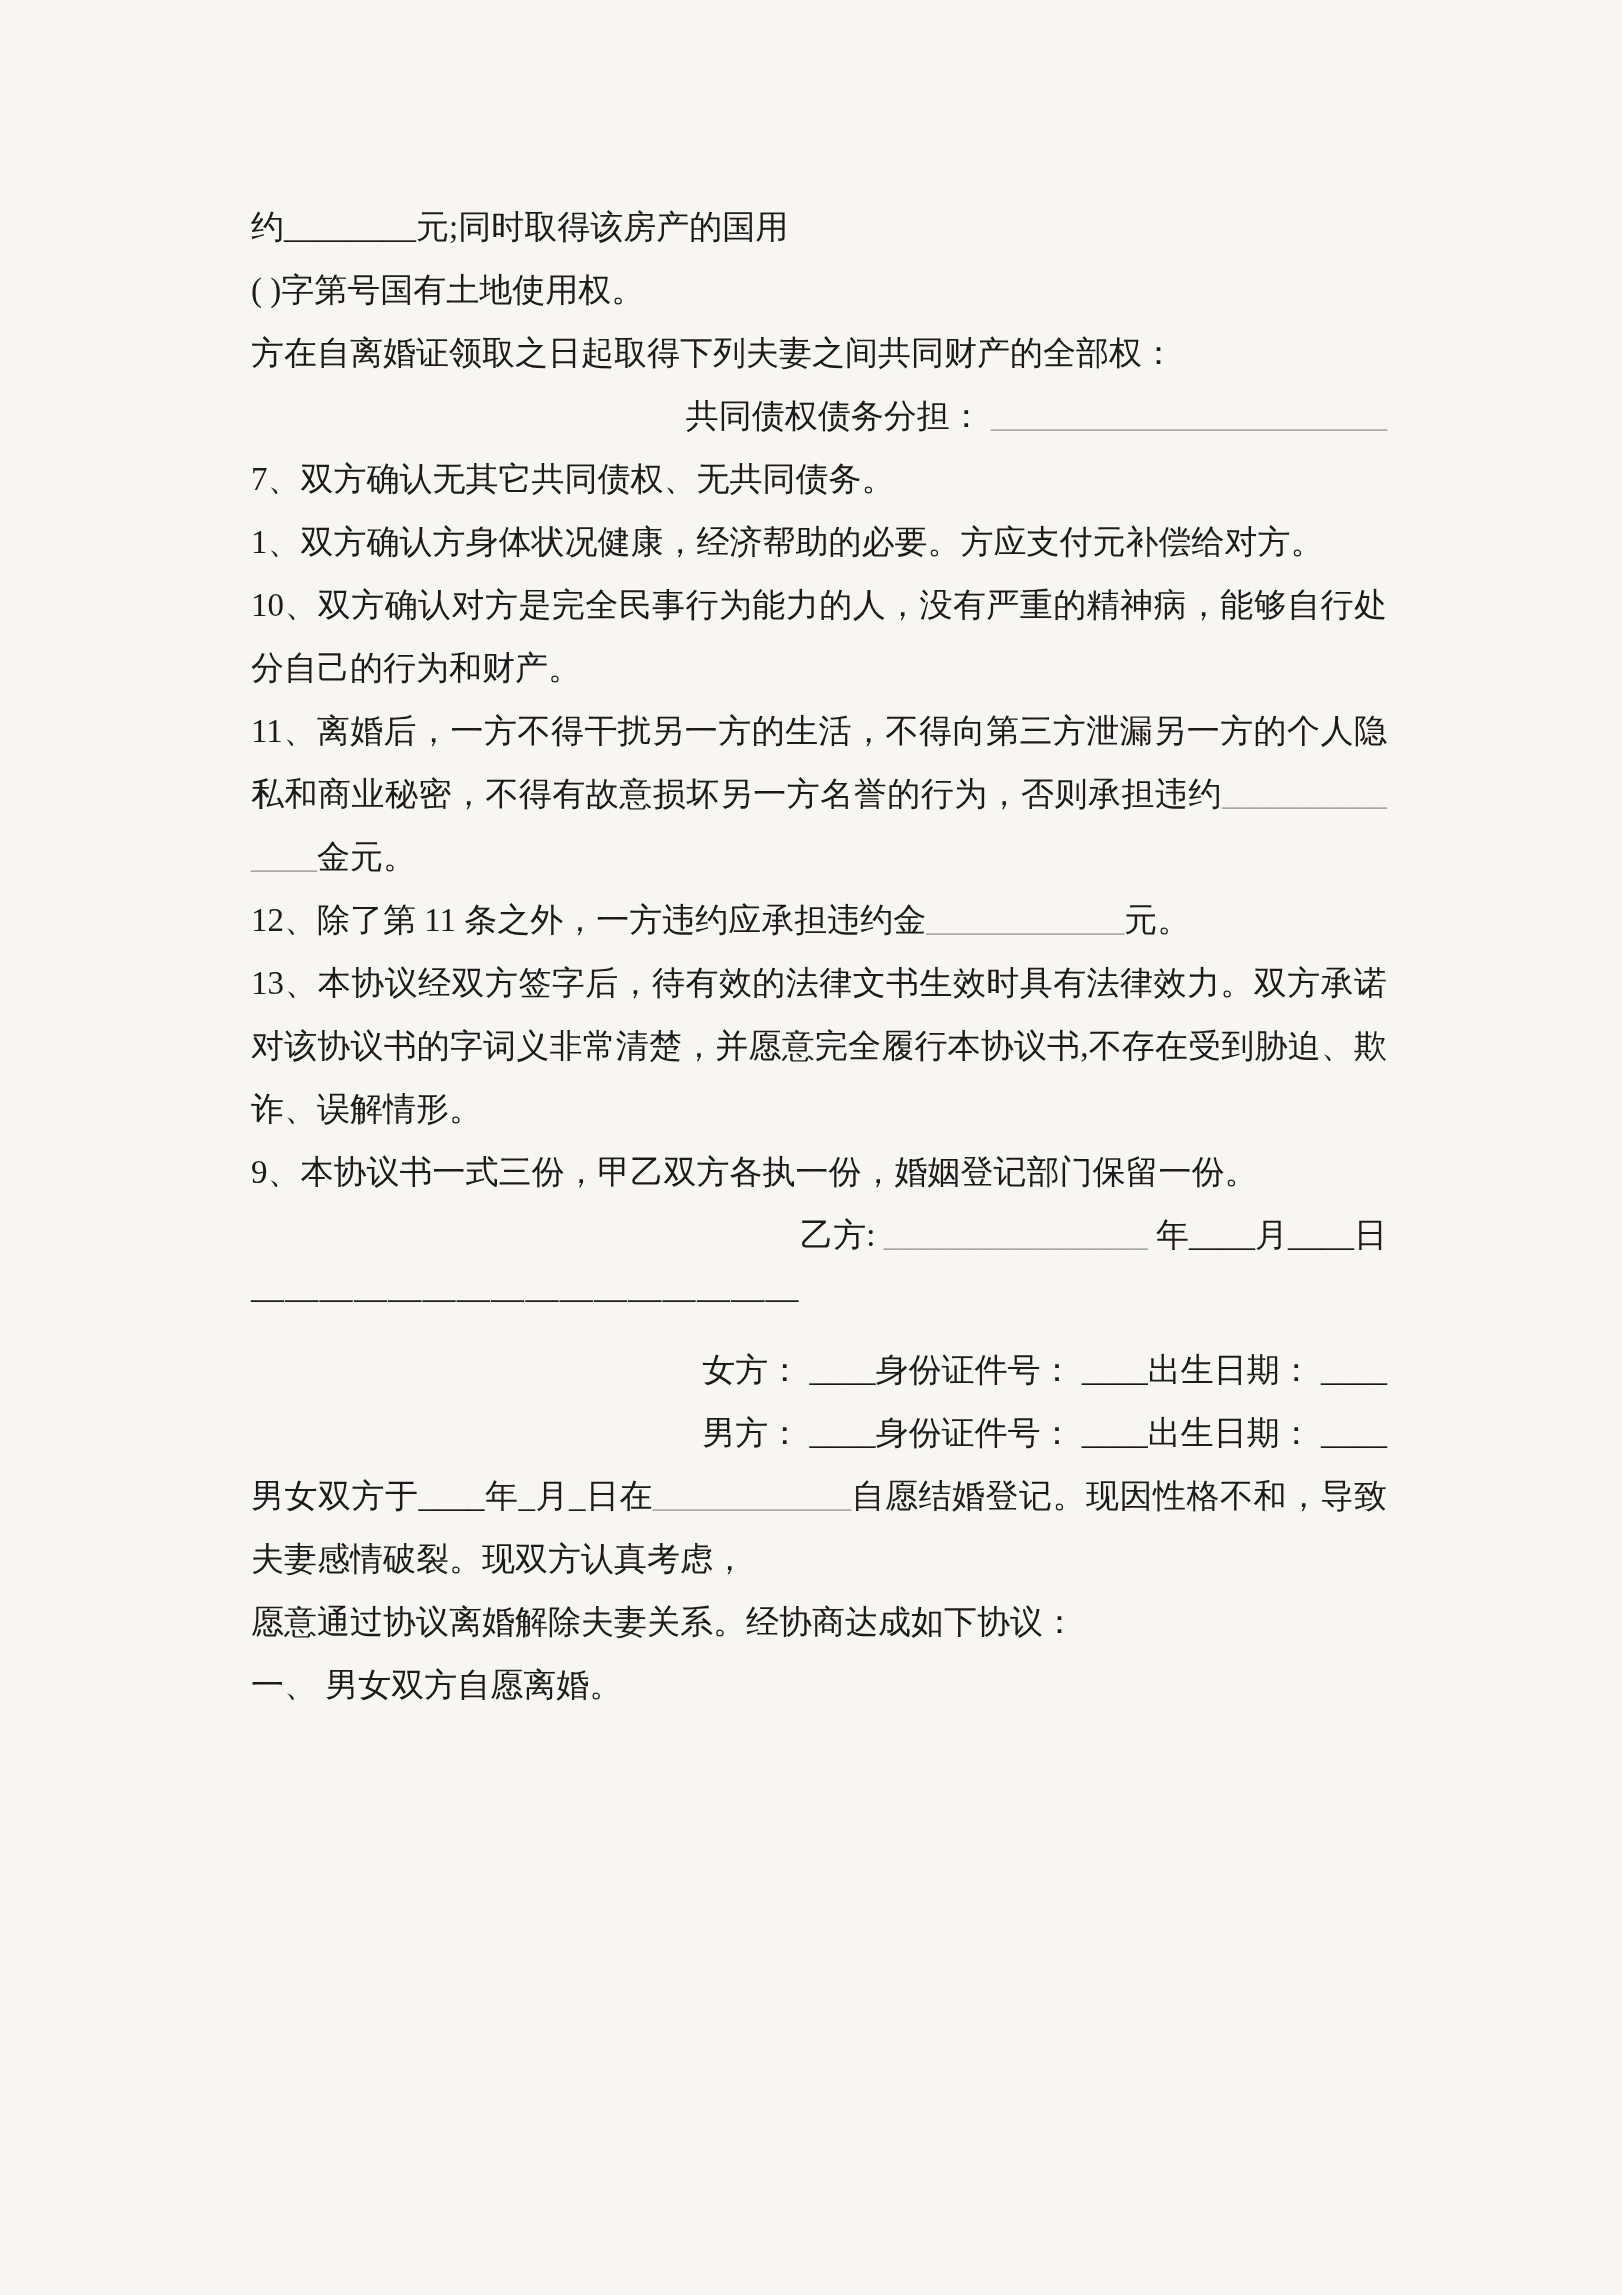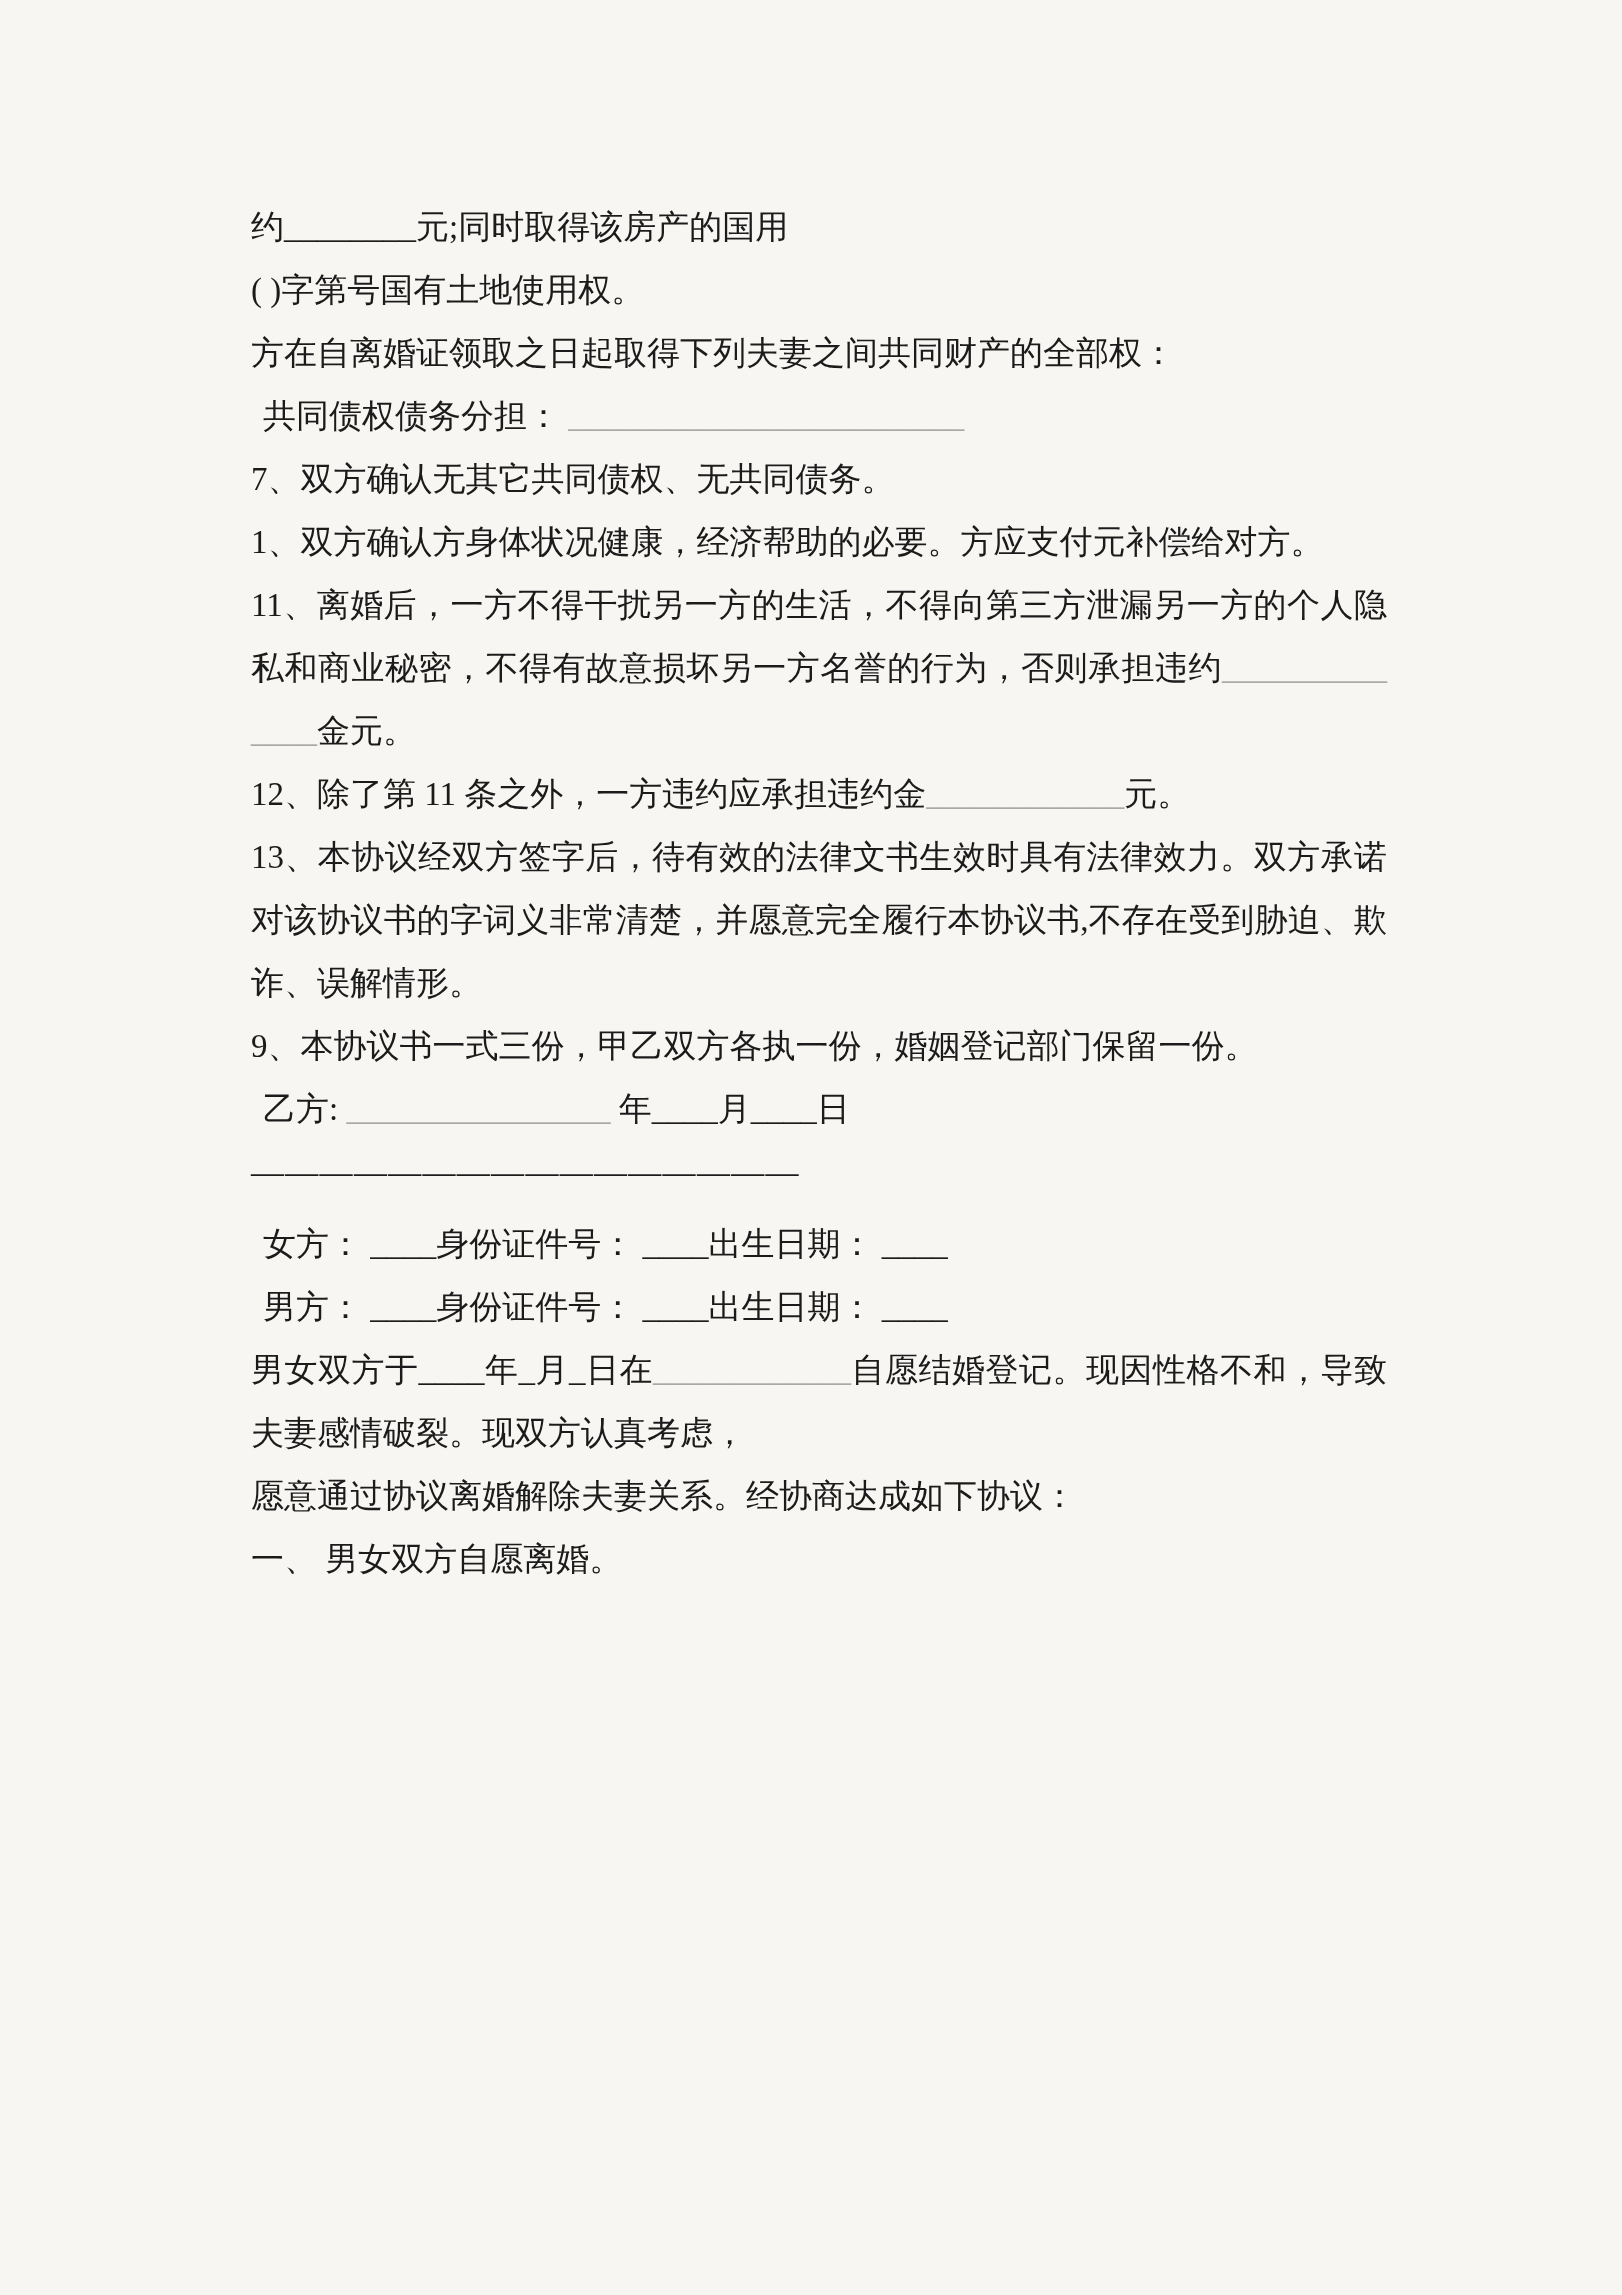--- a/index.html
+++ b/index.html
@@ -26,38 +26,38 @@
   }
   .blank {
     color: #a9a9a9;
   }
   p.dash-line {
     letter-spacing: 1.3px;
     text-align: left;
     margin-bottom: 9.2px;
   }
   p.sign-line {
-    text-align: left;
-    margin-left: 12px;
+    text-align: right;
   }
 </style>
 </head>
 <body>
 
 <div class="page">
   <main class="content">
 
     <p>约________元;同时取得该房产的国用</p>
     <p>( )字第号国有土地使用权。</p>
     <p>方在自离婚证领取之日起取得下列夫妻之间共同财产的全部权：</p>
 
     <p class="sign-line"><span>共同债权债务分担： </span><span class="blank">________________________</span></p>
 
     <p>7、双方确认无其它共同债权、无共同债务。</p>
     <p>1、双方确认方身体状况健康，经济帮助的必要。方应支付元补偿给对方。</p>
+    <p>10、双方确认对方是完全民事行为能力的人，没有严重的精神病，能够自行处分自己的行为和财产。</p>
 
     <p><span>11、离婚后，一方不得干扰另一方的生活，不得向第三方泄漏另一方的个人隐私和商业秘密，不得有故意损坏另一方名誉的行为，否则承担违约</span><span class="blank">______________</span><span>金元。</span></p>
 
     <p><span>12、除了第 11 条之外，一方违约应承担违约金</span><span class="blank">____________</span><span>元。</span></p>
 
     <p>13、本协议经双方签字后，待有效的法律文书生效时具有法律效力。双方承诺对该协议书的字词义非常清楚，并愿意完全履行本协议书,不存在受到胁迫、欺诈、误解情形。</p>
     <p>9、本协议书一式三份，甲乙双方各执一份，婚姻登记部门保留一份。</p>
 
 
 

